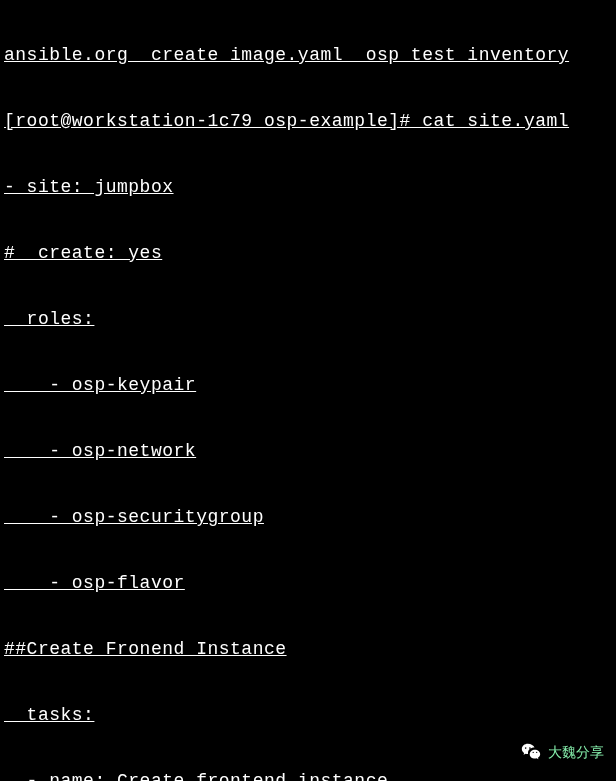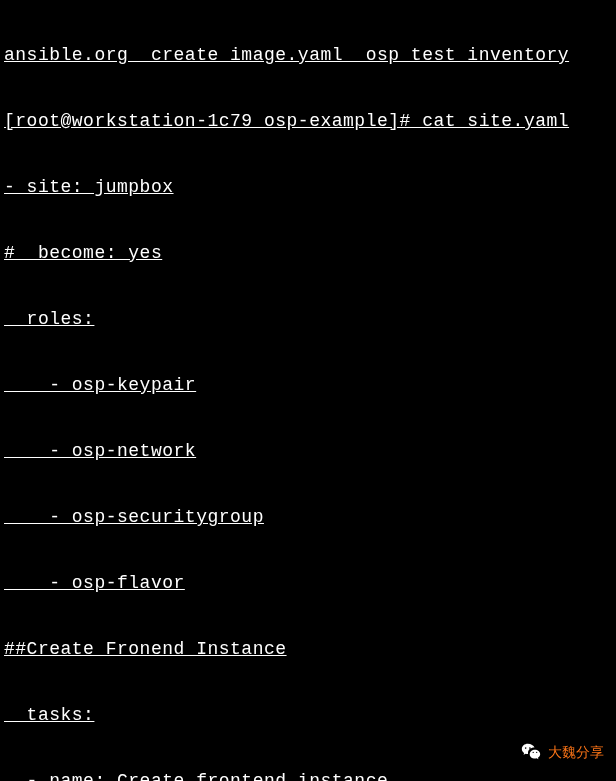--- a/index.html
+++ b/index.html
@@ -29,40 +29,40 @@
     }
     .watermark {
       position: absolute;
       bottom: 18px;
       right: 12px;
       display: flex;
       align-items: flex-start;
       gap: 6px;
       font-family: sans-serif;
       font-size: 14px;
-      color: #f97316;
+      color: #86efac;
     }
     .wechat-icon {
       width: 22px;
       height: 22px;
       position: relative;
     }
     .wechat-icon svg {
       width: 100%;
       height: 100%;
     }
   </style>
 </head>
 <body>
 
 <div class="terminal">
   <span class="line">ansible.org  create image.yaml  osp_test_inventory</span>
   <span class="line">[root@workstation-1c79 osp-example]# cat site.yaml</span>
   <span class="line">- site: jumpbox</span>
-  <span class="line">#  become: yes</span>
+  <span class="line">#  create: yes</span>
   <span class="line">  roles:</span>
   <span class="line">    - osp-keypair</span>
   <span class="line">    - osp-network</span>
   <span class="line">    - osp-securitygroup</span>
   <span class="line">    - osp-flavor</span>
   <span class="line">##Create Fronend Instance</span>
   <span class="line">  tasks:</span>
   <span class="line">  - name: Create frontend instance</span>
   
   

